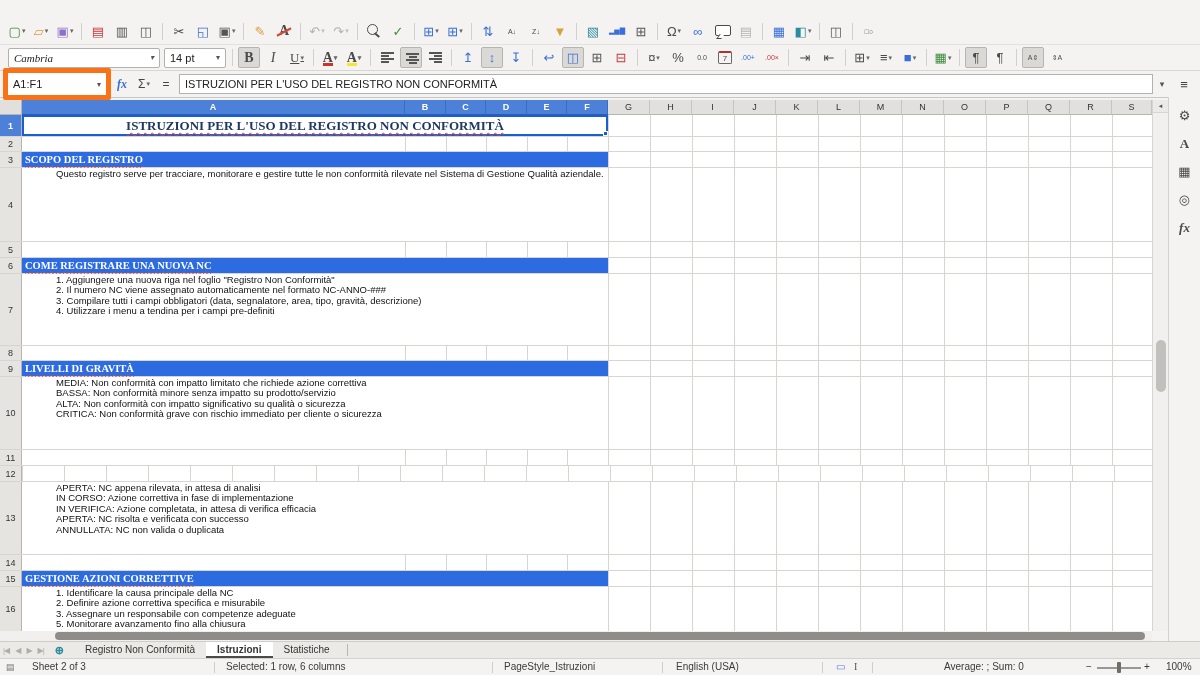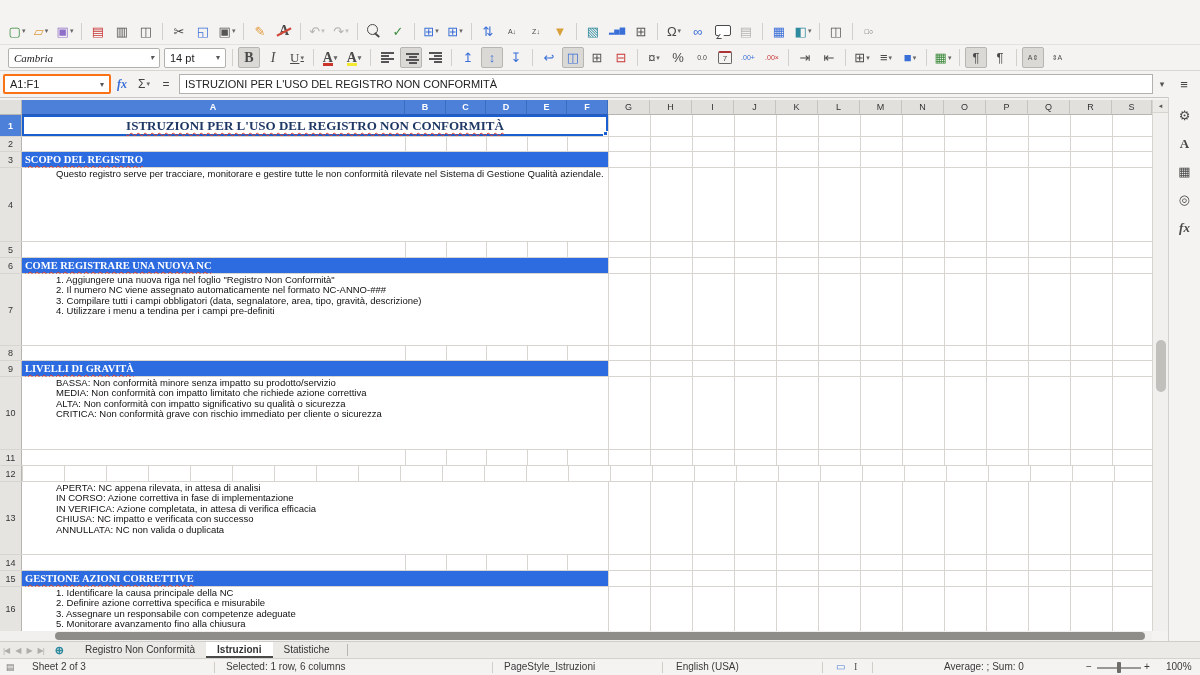--- a/index.html
+++ b/index.html
@@ -41,21 +41,21 @@
   .alicon::before{content:"";position:absolute;left:5px;width:13px;top:5px;height:1.7px;background:#555;box-shadow:0 6px 0 0 #555;}
   .alicon::after{content:"";position:absolute;width:8px;top:8px;height:1.7px;background:#555;box-shadow:0 6px 0 0 #555;}
   .alicon.l::after{left:5px;} .alicon.c::after{left:7.5px;} .alicon.r::after{left:10px;}
   .combo{height:20px;background:#fff;border:1px solid #b3b1ad;border-radius:2px;display:flex;align-items:center;font-size:11px;color:#222;padding:0 5px;margin:0 2px;}
   .combo::after{content:"▾";font-size:8px;color:#555;margin-left:auto;padding-left:6px;}
   .fontname{width:152px;font-family:"Liberation Serif",serif;font-style:italic;}
   .fontsize{width:62px;}
 
   
   #formulabar{position:absolute;top:71px;left:0;right:0;height:27px;display:flex;align-items:center;background:#f4f3f1;padding:0 3px;border-bottom:1px solid #c9c7c3;}
-  .namebox{width:108px;height:20px;background:#fff;border:2px solid #f97316;border-radius:2px;font-size:11px;color:#222;display:flex;align-items:center;padding:0 5px;}
+  .namebox{width:108px;height:32px;background:#fff;border:5px solid #f97316;border-radius:2px;font-size:11px;color:#222;display:flex;align-items:center;padding:0 5px;}
   .namebox::after{content:"▾";font-size:8px;color:#555;margin-left:auto;}
   .fmlbtn{width:22px;height:20px;display:flex;align-items:center;justify-content:center;font-size:12px;color:#444;}
   .fx{color:#3a6fd8;font-style:italic;font-family:"Liberation Serif",serif;font-weight:bold;}
   .sum.dd2::after{content:"▾";font-size:7px;color:#666;margin-left:1px;}
   .fmlinput{flex:1;height:20px;background:#fff;border:1px solid #b3b1ad;font-size:11px;color:#222;display:flex;align-items:center;padding:0 5px;margin-left:2px;white-space:nowrap;overflow:hidden;}
   .fmlright{width:18px;text-align:center;font-size:9px;color:#555;}
   .sbmenu{width:26px;font-size:13px;color:#444;text-align:center;}
 
   
   #colheaders{position:absolute;top:100px;left:0;height:15px;display:flex;width:1152px;}
@@ -334,22 +334,22 @@
             <span class="sq">LIVELLI DI GRAVITÀ</span>
           </div>
       </div>
       <div class="cellsR"></div>
     </div>
 
     <div class="grow" style="top:262px;height:73px">
       <div class="rh">10</div>
       <div class="cellsL">
         <div class="txtblock">
+          <div class="ln sq">MEDIA: Non conformità con impatto limitato che richiede azione correttiva</div>
           <div class="ln sq">BASSA: Non conformità minore senza impatto su prodotto/servizio</div>
-          <div class="ln sq">MEDIA: Non conformità con impatto limitato che richiede azione correttiva</div>
           <div class="ln sq">ALTA: Non conformità con impatto significativo su qualità o sicurezza</div>
           <div class="ln sq">CRITICA: Non conformità grave con rischio immediato per cliente o sicurezza</div>
         </div>
       </div>
       <div class="cellsR"></div>
     </div>
 
     <div class="grow" style="top:335px;height:16px">
       <div class="rh">11</div>
       <div class="cellsL">
@@ -363,21 +363,21 @@
       <div class="cellsR"></div>
     </div>
 
     <div class="grow" style="top:367px;height:73px">
       <div class="rh">13</div>
       <div class="cellsL">
         <div class="txtblock">
           <div class="ln sq">APERTA: NC appena rilevata, in attesa di analisi</div>
           <div class="ln sq">IN CORSO: Azione correttiva in fase di implementazione</div>
           <div class="ln sq">IN VERIFICA: Azione completata, in attesa di verifica efficacia</div>
-          <div class="ln sq">CHIUSA: NC impatto e verificata con successo</div>
+          <div class="ln sq">APERTA: NC risolta e verificata con successo</div>
           <div class="ln sq">ANNULLATA: NC non valida o duplicata</div>
         </div>
       </div>
       <div class="cellsR"></div>
     </div>
 
     <div class="grow" style="top:440px;height:16px">
       <div class="rh">14</div>
       <div class="cellsL">
           <div class="bfgrid"></div>

